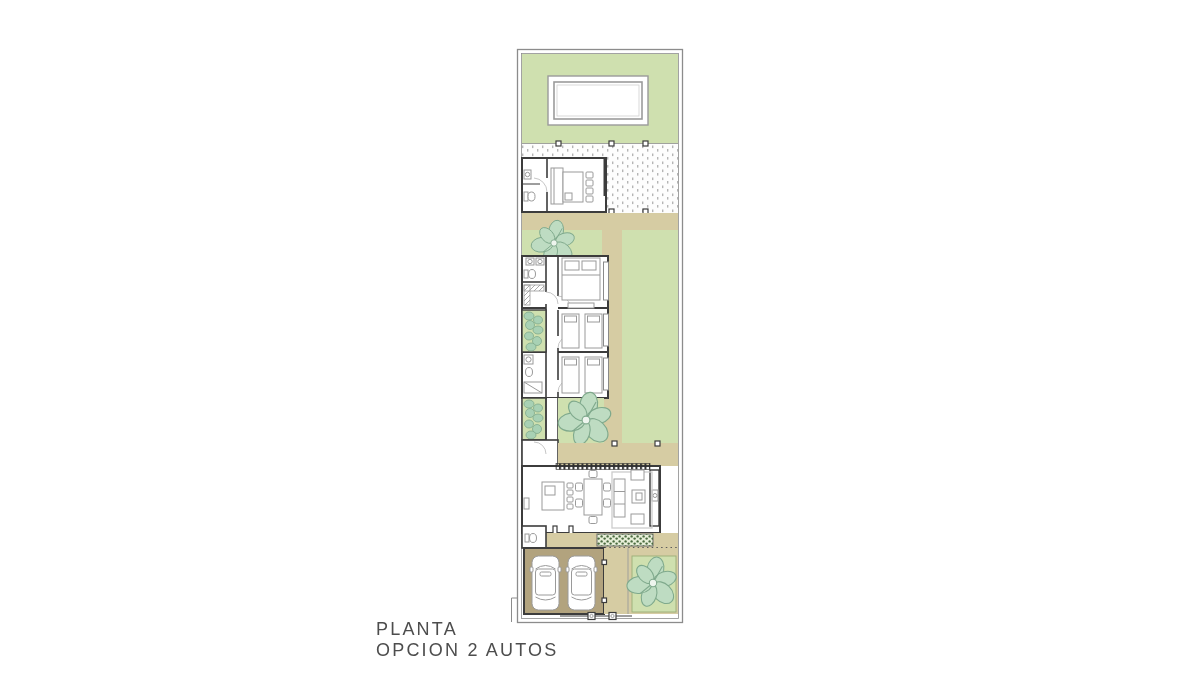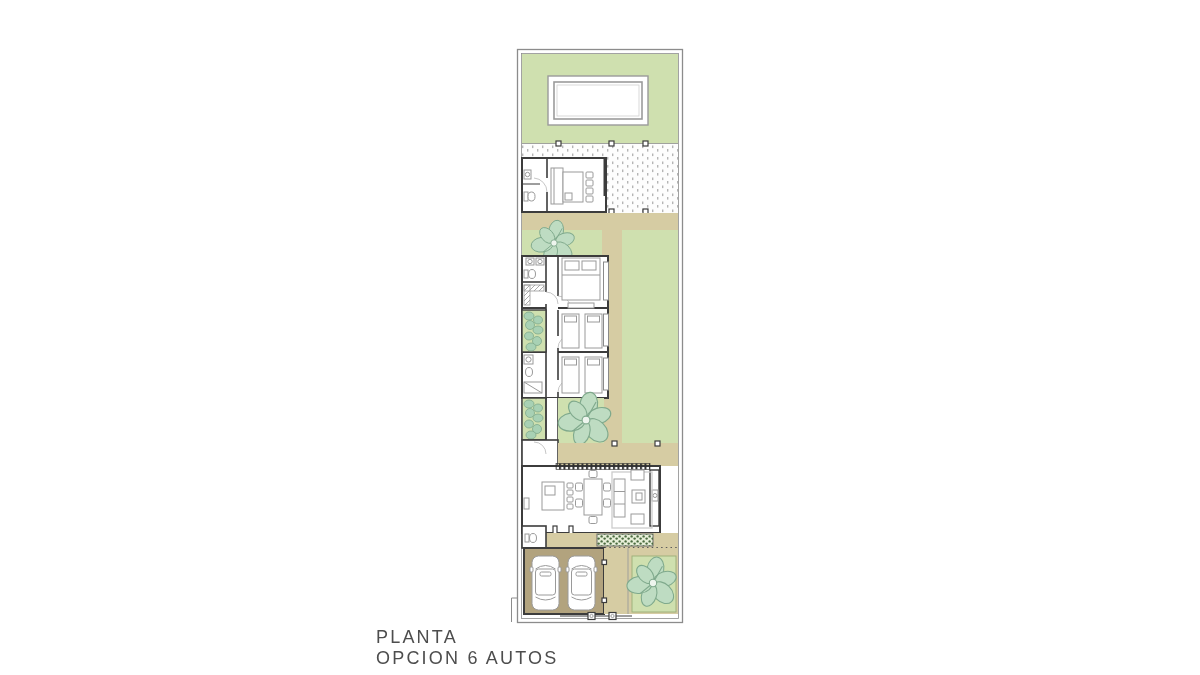--- a/index.html
+++ b/index.html
@@ -26,21 +26,21 @@
   .shrub{fill:var(--shrub-fill);stroke:var(--tree-stroke);stroke-width:0.8;}
   .dot{fill:var(--deck-dot);}
   .pdot{fill:var(--planter-hatch);}
   .hatchln{stroke:#aaaaaa;stroke-width:1;}
   .darkln{stroke:#2e2e2e;stroke-width:2;}
   .colsq{fill:#ffffff;stroke:var(--wall);stroke-width:1.2;}
   .dashline{stroke:#5a5a5a;stroke-width:1.1;stroke-dasharray:1.5 3.2;fill:none;}
   .edge{stroke:#9b9b9b;stroke-width:0.9;fill:none;}
   
   .plan-label{position:absolute;left:376px;top:619px;color:var(--label-text,#4d4d4d);
-      font-size:18px;line-height:21px;letter-spacing:2.2px;font-weight:400;margin-top:8px;}
+      font-size:18px;line-height:21px;letter-spacing:2.2px;font-weight:400;}
 </style>
 </head>
 <body>
 
 <div class="stage">
 <svg width="1200" height="675" viewBox="0 0 1200 675">
   <defs>
     <pattern id="deckdots" width="10" height="8" patternUnits="userSpaceOnUse">
       <rect class="dot" x="2" y="1.5" width="1.4" height="2.6"></rect>
       <rect class="dot" x="7" y="5" width="1.4" height="2.6"></rect>
@@ -327,15 +327,15 @@
     <line class="wallline" x1="560" y1="616" x2="632" y2="616" stroke-width="1"></line>
     <rect class="colsq" x="588" y="612.5" width="7" height="7"></rect>
         <circle class="furnline" cx="591.5" cy="616" r="1.6"></circle>
     <rect class="colsq" x="609" y="612.5" width="7" height="7"></rect>
         <circle class="furnline" cx="612.5" cy="616" r="1.6"></circle>
   </g>
 </svg>
 
 <div class="plan-label">
   <div>PLANTA</div>
-  <div>OPCION 6 AUTOS</div>
+  <div>OPCION 2 AUTOS</div>
 </div>
 </div>
 
 </body></html>

